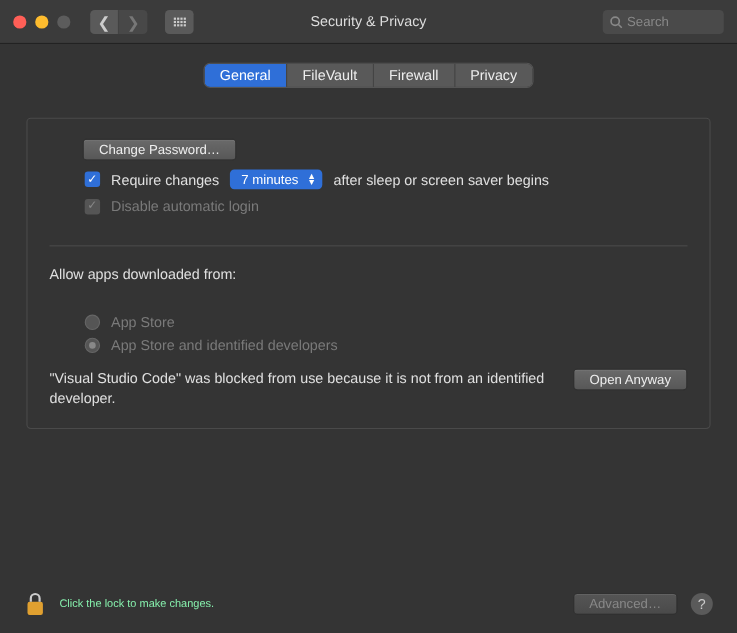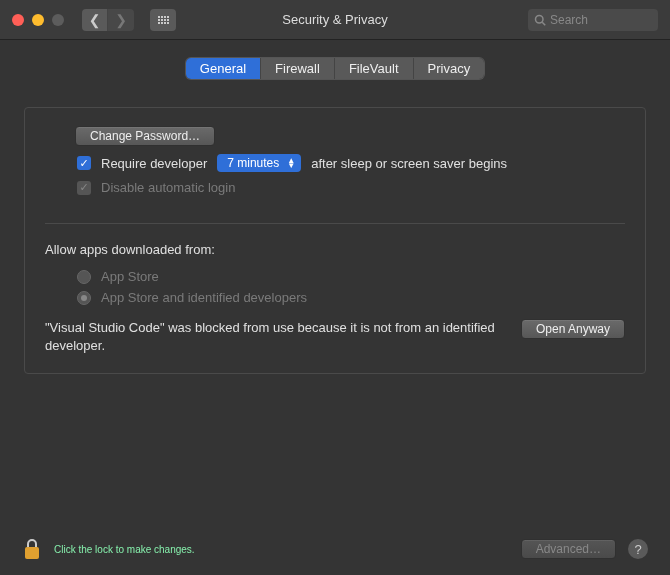--- a/index.html
+++ b/index.html
@@ -11,21 +11,21 @@
   .dot.yellow { background: #febc2e; }
   .dot.green { background: #5c5c5c; }
   .navbtns { display: flex; margin-left: 10px; }
   .navbtn { width: 26px; height: 22px; background: #5a5a5a; display: flex; align-items: center; justify-content: center; color: #ccc; font-size: 14px; }
   .navbtn:first-child { border-radius: 4px 0 0 4px; border-right: 1px solid #444; }
   .navbtn:last-child { border-radius: 0 4px 4px 0; background: #484848; color: #777; }
   .gridbtn { width: 26px; height: 22px; background: #5a5a5a; border-radius: 4px; margin-left: 8px; display: flex; align-items: center; justify-content: center; }
   .gridicon { display: grid; grid-template-columns: repeat(4, 2px); grid-template-rows: repeat(3, 2px); gap: 1px; }
   .gridicon span { background: #ccc; }
   .title { position: absolute; left: 0; right: 0; text-align: center; font-size: 13px; color: #ddd; pointer-events: none; }
-  .search { margin-left: auto; width: 130px; height: 22px; background: #4a4a4a; border-radius: 4px; display: flex; align-items: center; padding: 0 6px; gap: 4px; }
+  .search { margin-left: auto; width: 110px; height: 22px; background: #4a4a4a; border-radius: 4px; display: flex; align-items: center; padding: 0 6px; gap: 4px; }
   .search svg { flex-shrink: 0; }
   .search input { background: transparent; border: none; outline: none; color: #ccc; font-size: 12px; width: 100%; }
   .search input::placeholder { color: #888; }
   .content { padding: 18px 24px 0 24px; }
   .tabs { display: flex; justify-content: center; margin-bottom: 28px; }
   .tabrow { display: flex; border-radius: 5px; overflow: hidden; box-shadow: 0 0 0 1px #555; }
   .tab { padding: 3px 14px; background: #595959; color: #eee; font-size: 13px; border-right: 1px solid #444; cursor: default; }
   .tab:last-child { border-right: none; }
   .tab.active { background: #2f6fd8; color: #fff; }
   .section { border: 1px solid #4a4a4a; border-radius: 4px; padding: 18px 20px; background: #343434; }
@@ -89,50 +89,50 @@
         <line x1="11" y1="11" x2="15" y2="15" stroke="#888" stroke-width="2"></line>
       </svg>
     <input placeholder="Search" style="">
   </div>
 </div>
 
 <div class="content">
   <div class="tabs">
     <div class="tabrow">
       <div class="tab active">General</div>
+      <div class="tab">FileVault</div>
       <div class="tab">Firewall</div>
-      <div class="tab">FileVault</div>
       <div class="tab">Privacy</div>
     </div>
   </div>
 
   <div class="section">
     <div class="row" style="padding-left:30px;">
       <button class="btn">Change Password…</button>
     </div>
     <div class="row indent">
       <span class="checkbox checked"></span>
-      <span>Require developer</span>
+      <span>Require changes</span>
       <span class="select">
         <span>7 minutes</span>
         <span class="arrows">
             <span>▲</span>
             <span>▼</span>
           </span>
       </span>
       <span>after sleep or screen saver begins</span>
     </div>
     <div class="row indent">
       <span class="checkbox dim-checked"></span>
       <span class="dim">Disable automatic login</span>
     </div>
 
     <div class="divider"></div>
 
-    <div style="margin-bottom:12px;">Allow apps downloaded from:</div>
+    <div style="margin-bottom:28px;">Allow apps downloaded from:</div>
     <div class="row indent" style="margin-bottom:6px;">
       <span class="radio"></span>
       <span class="dim">App Store</span>
     </div>
     <div class="row indent">
       <span class="radio selected"></span>
       <span class="dim">App Store and identified developers</span>
     </div>
 
     <div class="blocked">

